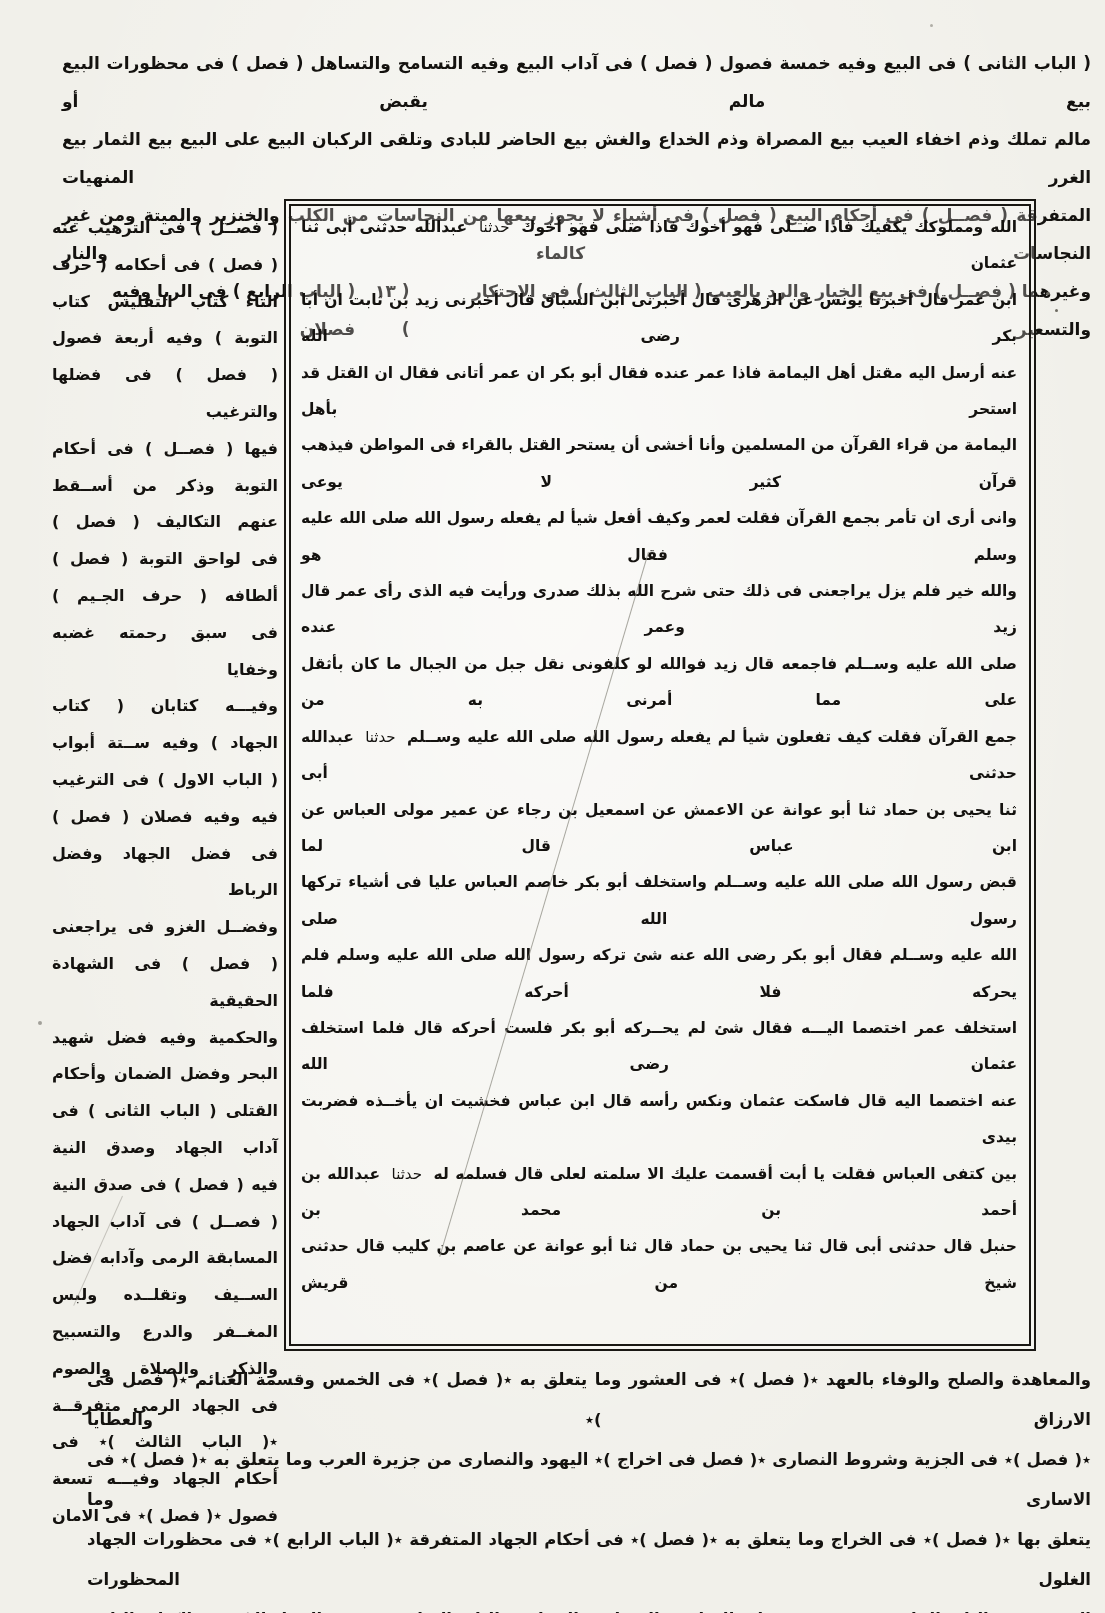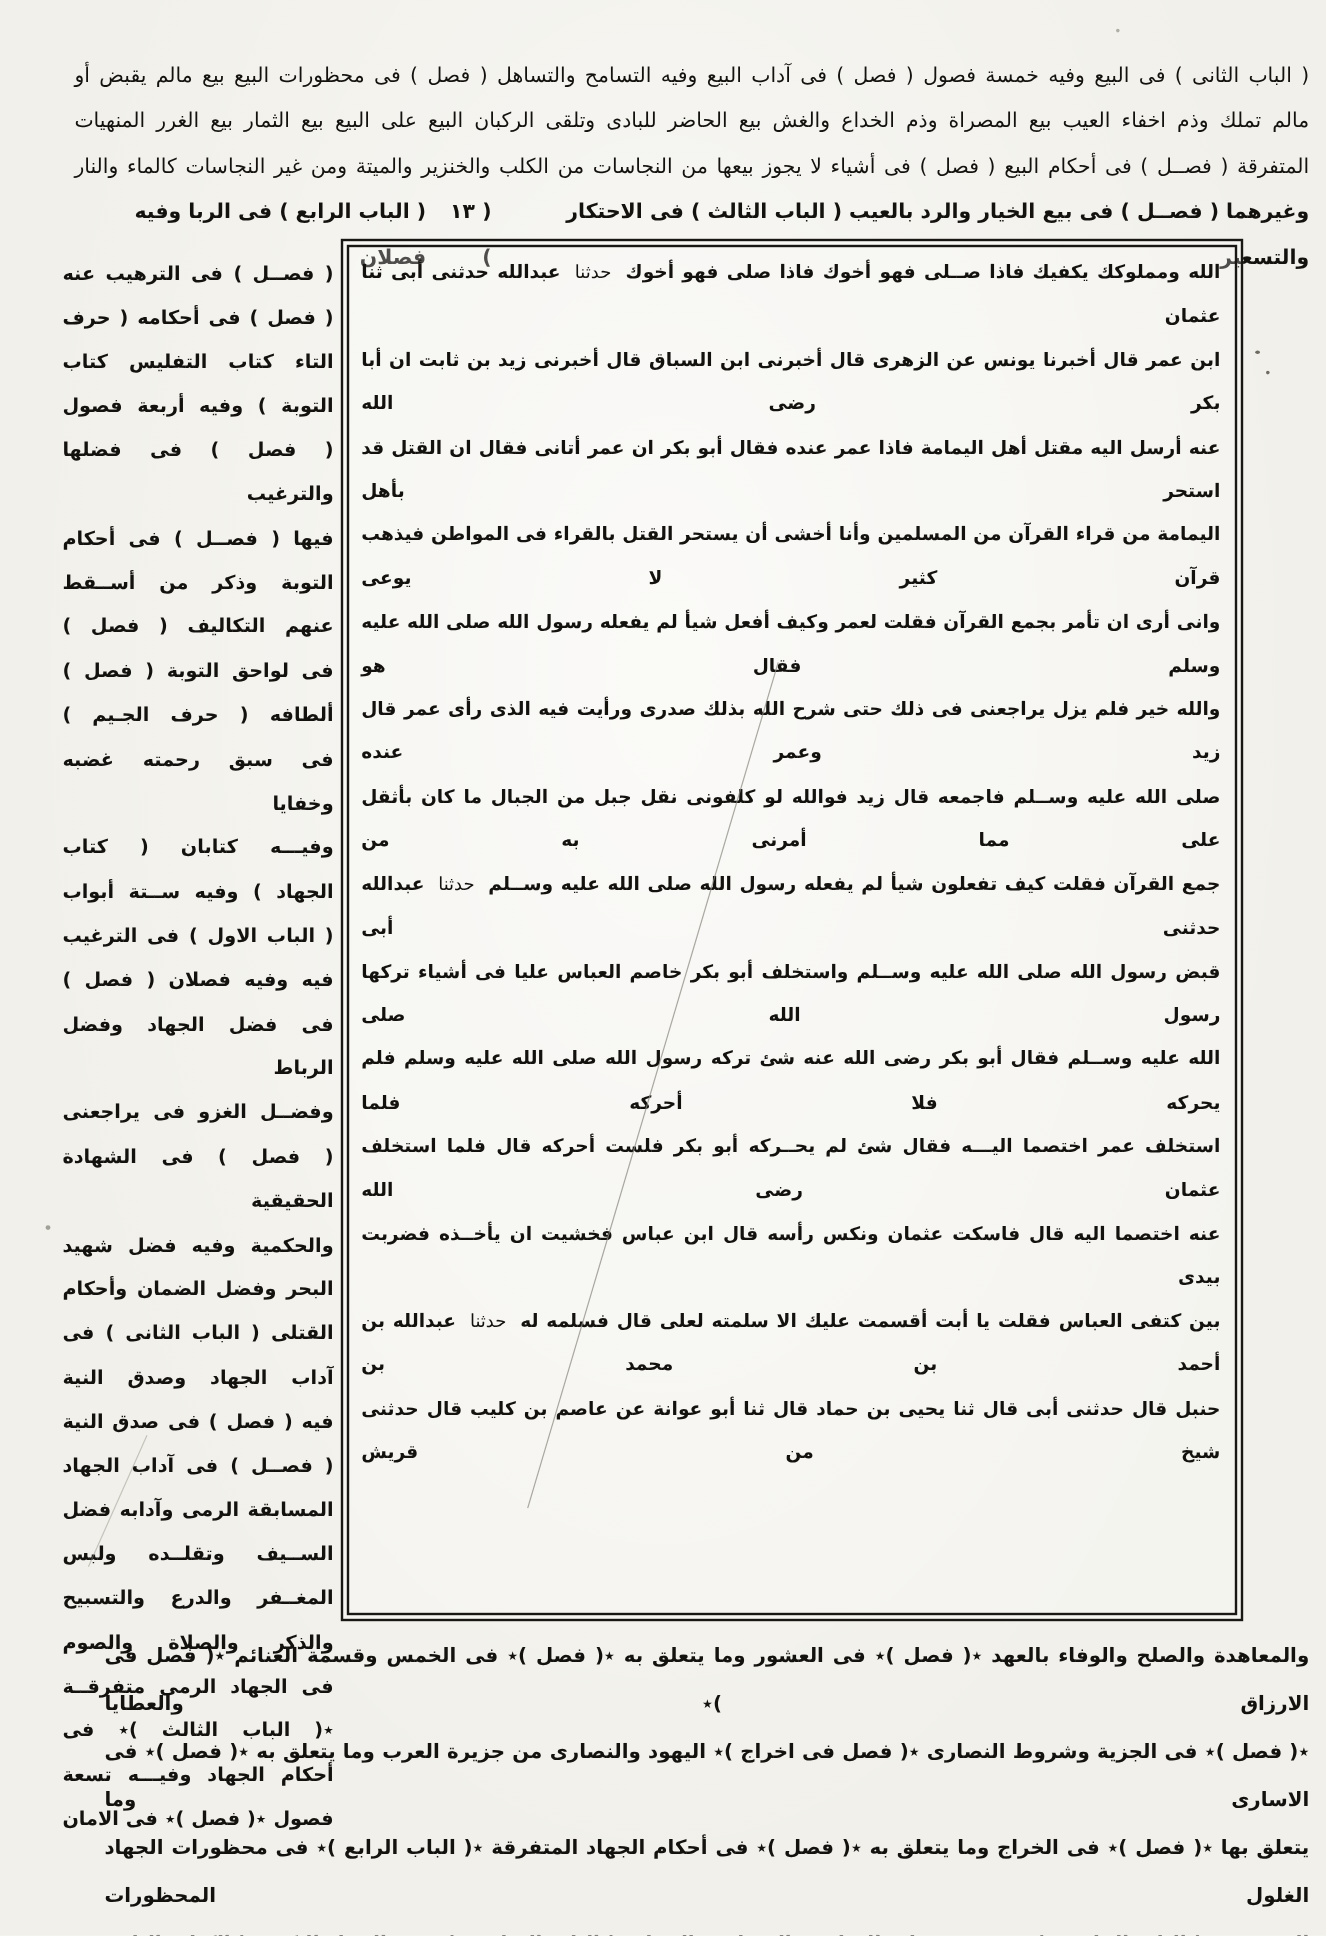--- a/index.html
+++ b/index.html
@@ -6,21 +6,21 @@
   .page {
     position:relative; width:1105px; height:1613px; overflow:hidden;
     background: radial-gradient(ellipse at 50% 35%, rgba(255,255,255,.55), rgba(255,255,255,0) 70%), #f1f0ea;
     font-family:"DejaVu Sans", sans-serif;
     color:#14120f;
     direction:rtl;
   }
   
   .header { position:absolute; top:44px; right:14px; left:62px; direction:rtl; }
   .header-line {
-    font-size:17px; font-weight:normal; line-height:38px;
+    font-size:17px; font-weight:bold; line-height:38px;
     text-align:justify; text-align-last:justify; white-space:normal;
   }
   .header-line-4 { display:flex; justify-content:space-between; align-items:baseline;
     font-size:17px; font-weight:bold; line-height:38px; }
   .page-num { letter-spacing:3px; padding:0 8px; }
   
   .margin-col { position:absolute; top:210px; left:52px; width:226px; direction:rtl; }
   .margin-line {
     font-size:16px; font-weight:bold; line-height:36.8px;
     text-align:justify; text-align-last:justify;
@@ -115,20 +115,21 @@
   <div class="main-frame">
     <div class="main-frame-inner">
         <div class="main-line"><span>الله ومملوكك يكفيك فاذا صــلى فهو أخوك فاذا صلى فهو أخوك </span><span class="hadathana">حدثنا</span><span> عبدالله حدثنى أبى ثنا عثمان</span></div>
         <div class="main-line"><span>ابن عمر قال أخبرنا يونس عن الزهرى قال أخبرنى ابن السباق قال أخبرنى زيد بن ثابت ان أبا بكر رضى الله</span></div>
         <div class="main-line"><span>عنه أرسل اليه مقتل أهل اليمامة فاذا عمر عنده فقال أبو بكر ان عمر أتانى فقال ان القتل قد استحر بأهل</span></div>
         <div class="main-line"><span>اليمامة من قراء القرآن من المسلمين وأنا أخشى أن يستحر القتل بالقراء فى المواطن فيذهب قرآن كثير لا يوعى</span></div>
         <div class="main-line"><span>وانى أرى ان تأمر بجمع القرآن فقلت لعمر وكيف أفعل شيأ لم يفعله رسول الله صلى الله عليه وسلم فقال هو</span></div>
         <div class="main-line"><span>والله خير فلم يزل يراجعنى فى ذلك حتى شرح الله بذلك صدرى ورأيت فيه الذى رأى عمر قال زيد وعمر عنده</span></div>
         <div class="main-line"><span>صلى الله عليه وســلم فاجمعه قال زيد فوالله لو كلفونى نقل جبل من الجبال ما كان بأثقل على مما أمرنى به من</span></div>
         <div class="main-line"><span>جمع القرآن فقلت كيف تفعلون شيأ لم يفعله رسول الله صلى الله عليه وســلم </span><span class="hadathana">حدثنا</span><span> عبدالله حدثنى أبى</span></div>
+        <div class="main-line"><span>ثنا يحيى بن حماد ثنا أبو عوانة عن الاعمش عن اسمعيل بن رجاء عن عمير مولى العباس عن ابن عباس قال لما</span></div>
         <div class="main-line"><span>قبض رسول الله صلى الله عليه وســلم واستخلف أبو بكر خاصم العباس عليا فى أشياء تركها رسول الله صلى</span></div>
         <div class="main-line"><span>الله عليه وســلم فقال أبو بكر رضى الله عنه شئ تركه رسول الله صلى الله عليه وسلم فلم يحركه فلا أحركه فلما</span></div>
         <div class="main-line"><span>استخلف عمر اختصما اليـــه فقال شئ لم يحــركه أبو بكر فلست أحركه قال فلما استخلف عثمان رضى الله</span></div>
         <div class="main-line"><span>عنه اختصما اليه قال فاسكت عثمان ونكس رأسه قال ابن عباس فخشيت ان يأخــذه فضربت بيدى</span></div>
         <div class="main-line"><span>بين كتفى العباس فقلت يا أبت أقسمت عليك الا سلمته لعلى قال فسلمه له </span><span class="hadathana">حدثنا</span><span> عبدالله بن أحمد بن محمد بن</span></div>
         <div class="main-line"><span>حنبل قال حدثنى أبى قال ثنا يحيى بن حماد قال ثنا أبو عوانة عن عاصم بن كليب قال حدثنى شيخ من قريش</span></div>
       </div>
   </div>
 
   <div class="footer">

